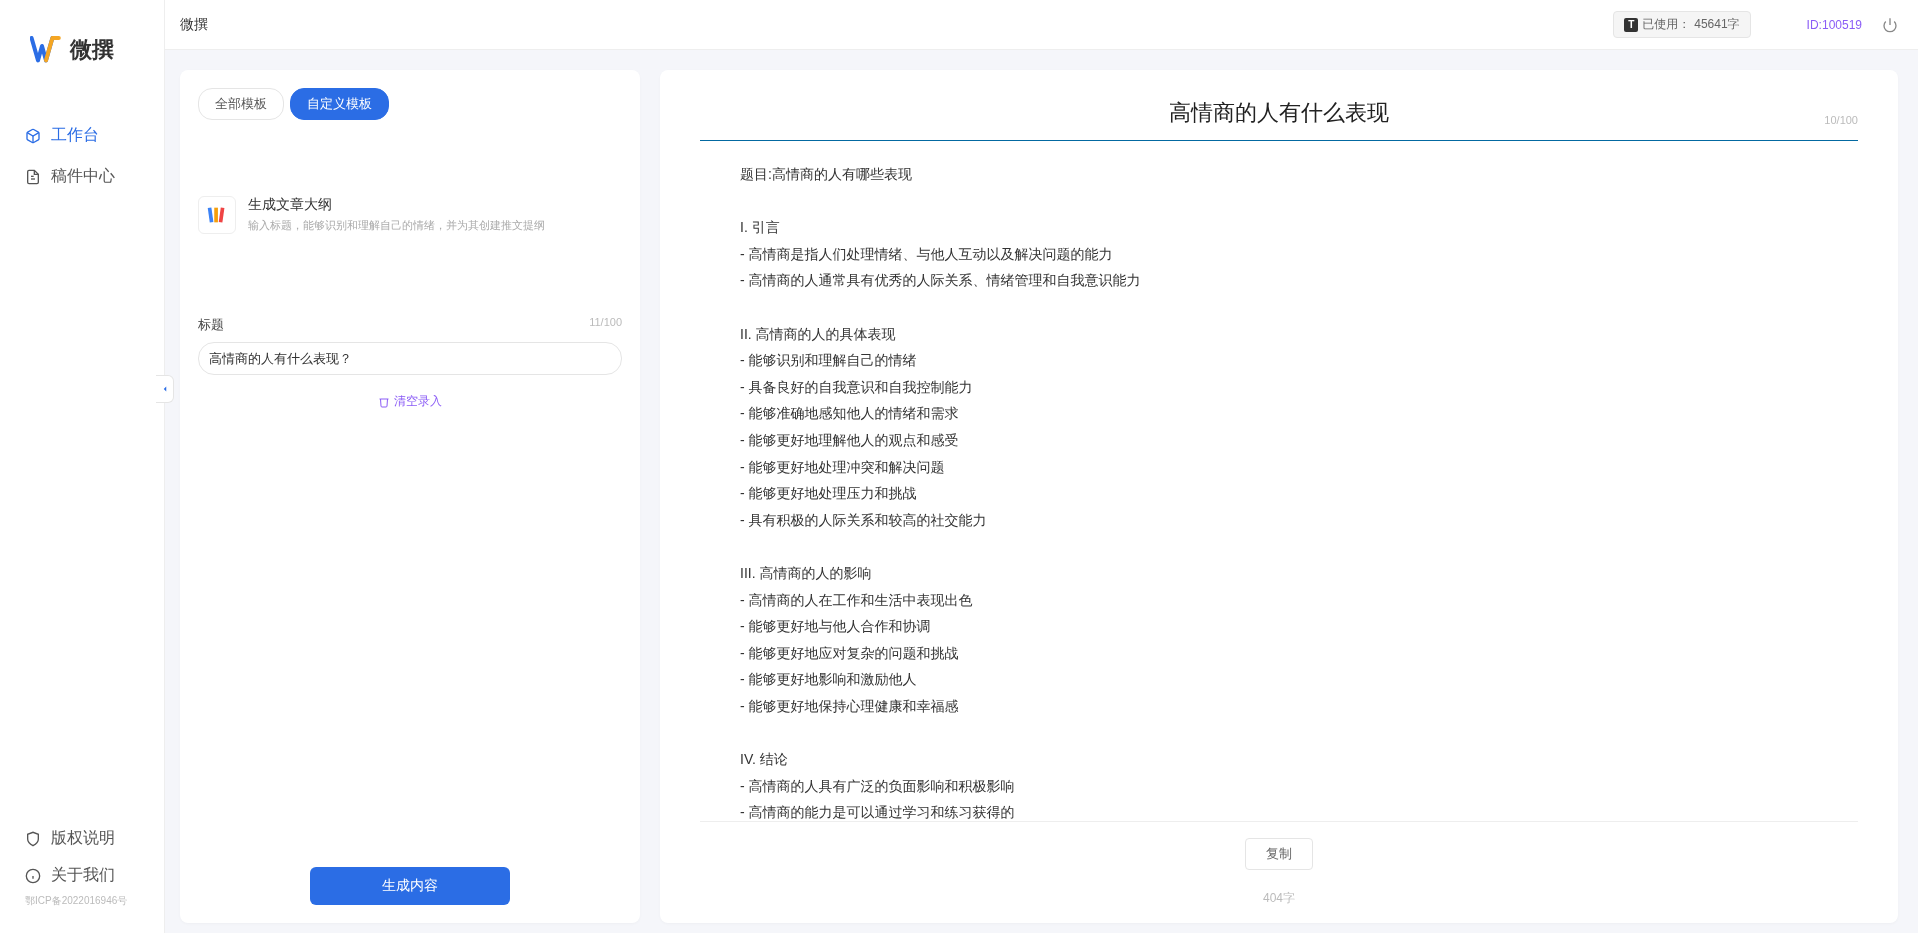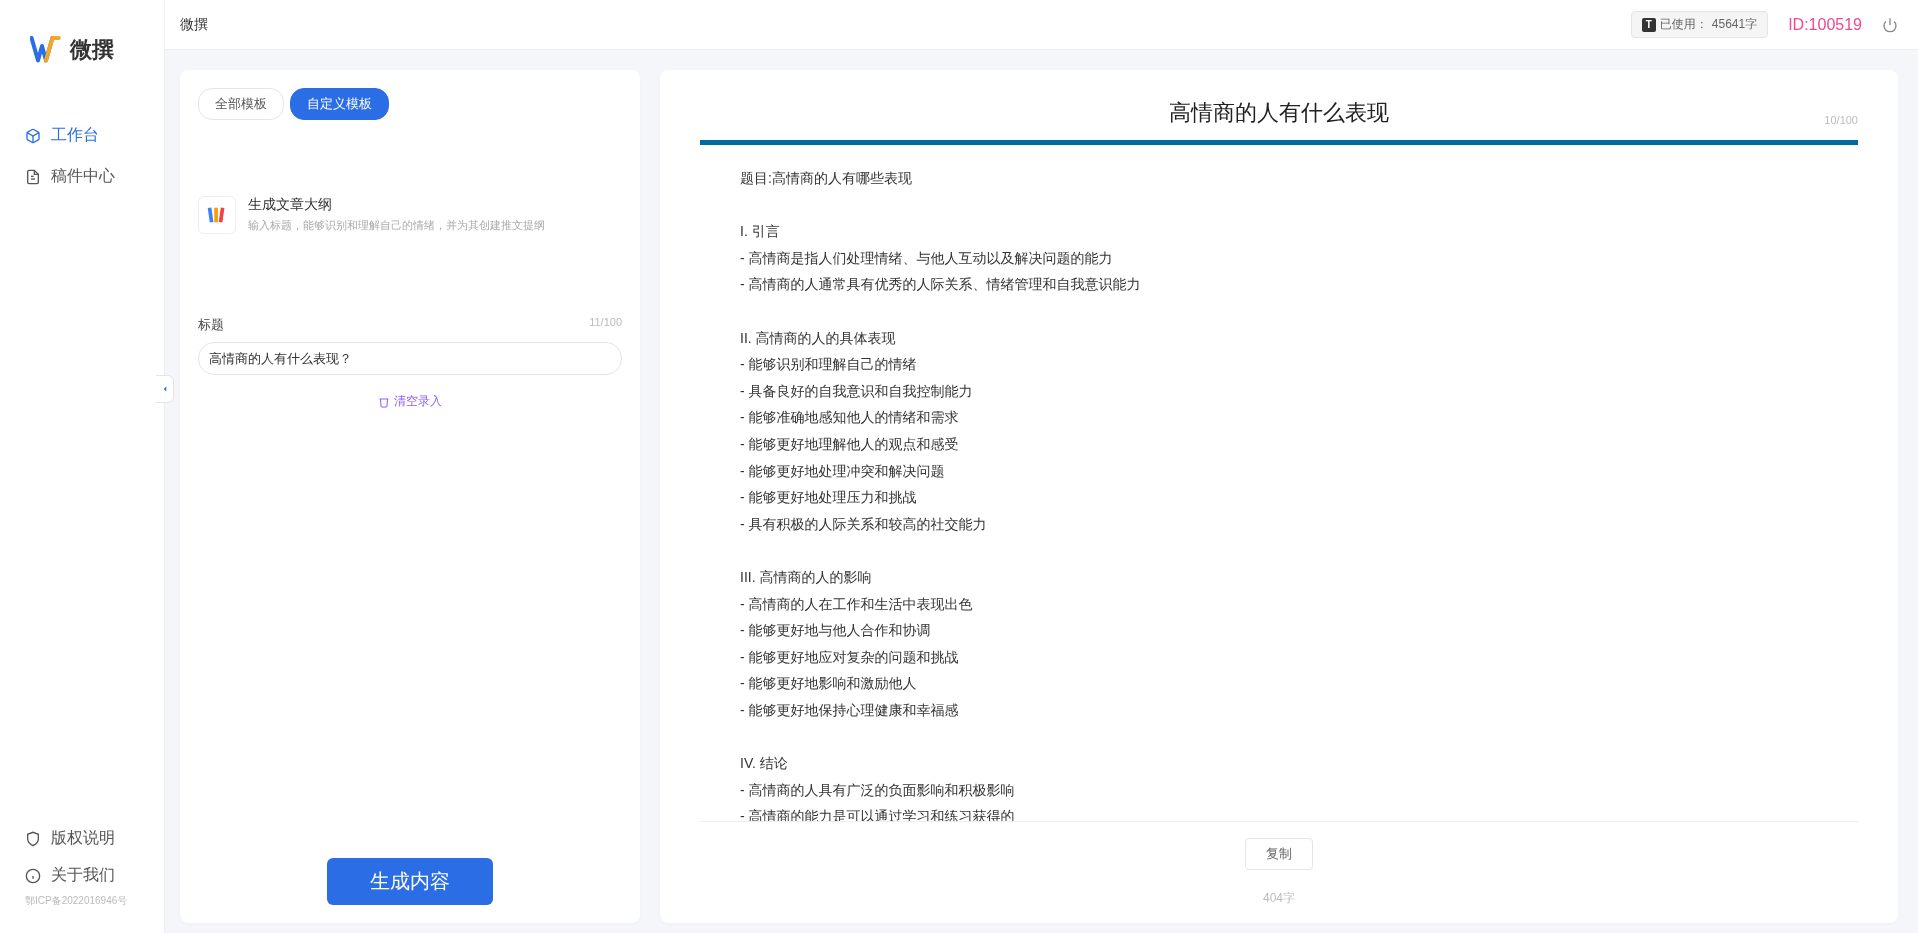--- a/index.html
+++ b/index.html
@@ -3,21 +3,21 @@
 <meta charset="utf-8">
 <style>
 * { margin: 0; padding: 0; box-sizing: border-box; }
 body { font-family: -apple-system, BlinkMacSystemFont, "Segoe UI", "Microsoft YaHei", sans-serif; background: #f5f6fa; width: 1918px; height: 933px; overflow: hidden; position: relative; }
 
 .topbar { position: absolute; top: 0; left: 0; right: 0; height: 50px; background: #fff; display: flex; align-items: center; padding: 0 20px 0 180px; border-bottom: 1px solid #eee; justify-content: space-between; }
 .topbar-title { font-size: 14px; color: #333; }
 .topbar-right { display: flex; align-items: center; gap: 20px; }
 .usage-badge { background: #f5f5f5; border: 1px solid #e5e5e5; border-radius: 4px; padding: 4px 10px; font-size: 12px; color: #666; display: flex; align-items: center; gap: 4px; }
 .usage-badge .t-icon { background: #333; color: #fff; border-radius: 2px; width: 14px; height: 14px; display: inline-flex; align-items: center; justify-content: center; font-size: 10px; font-weight: bold; }
-.id-text { font-size: 16px; color: #ec4899; }
+.id-text { font-size: 12px; color: #8b5cf6; margin-left: 36px; }
 .power-icon { width: 16px; height: 16px; color: #888; cursor: pointer; }
 
 .sidebar { position: absolute; left: 0; top: 0; bottom: 0; width: 165px; background: #fff; border-right: 1px solid #eee; display: flex; flex-direction: column; }
 .logo-area { padding: 35px 30px 30px; display: flex; align-items: center; gap: 8px; }
 .logo-mark { width: 32px; height: 28px; position: relative; }
 .logo-text { font-size: 22px; font-weight: bold; color: #333; }
 .nav { flex: 1; padding: 20px 0; }
 .nav-item { display: flex; align-items: center; gap: 10px; padding: 10px 25px; font-size: 16px; color: #555; cursor: pointer; }
 .nav-item.active { color: #2b6de5; }
 .nav-item svg { width: 16px; height: 16px; }
@@ -43,23 +43,23 @@
 .template-info .desc { font-size: 11px; color: #aaa; }
 
 .form-section { padding: 18px; flex: 1; }
 .field-row { display: flex; justify-content: space-between; align-items: flex-start; margin-bottom: 8px; }
 .field-label { font-size: 13px; color: #444; }
 .field-count { font-size: 11px; color: #bbb; }
 .text-input { width: 100%; border: 1px solid #e5e5e5; border-radius: 16px; padding: 8px 10px; font-size: 13px; color: #333; outline: none; font-family: Liberation Mono, monospace; }
 .clear-row { text-align: left; margin-top: 18px; font-size: 12px; color: #8b5cf6; cursor: pointer; display: flex; align-items: center; justify-content: center; gap: 4px; }
 
 .generate-footer { padding: 18px; }
-.generate-btn { width: 166px; margin: 0 auto; display: block; background: #2b6de5; color: #fff; border: none; border-radius: 6px; padding: 10px 0; font-size: 20px; cursor: pointer; }
-
-.output-header { padding: 28px 40px 12px; border-bottom: 5px solid #0369a1; margin: 0 40px; position: relative; text-align: center; }
+.generate-btn { width: 200px; margin: 0 auto; display: block; background: #2b6de5; color: #fff; border: none; border-radius: 6px; padding: 10px 0; font-size: 14px; cursor: pointer; }
+
+.output-header { padding: 28px 40px 12px; border-bottom: 1px solid #0369a1; margin: 0 40px; position: relative; text-align: center; }
 .output-title { font-size: 22px; font-family: "Songti SC", "SimSun", serif; font-weight: 500; color: #222; }
 .title-count { position: absolute; right: 0; bottom: 14px; font-size: 11px; color: #bbb; }
 .output-body { flex: 1; padding: 20px 40px; font-size: 14px; line-height: 1.9; color: #333; white-space: pre-line; overflow-y: auto; margin: 0 40px; }
 .output-footer { border-top: 1px solid #eee; margin: 0 40px; padding: 16px 0; display: flex; justify-content: flex-end; align-items: center; gap: 20px; flex-direction: column; }
 .copy-btn { border: 1px solid #e5e5e5; background: #fff; padding: 6px 20px; border-radius: 4px; font-size: 13px; color: #666; cursor: pointer; }
 .word-count { font-size: 12px; color: #bbb; }
 </style>
 </head>
 <body>
 

